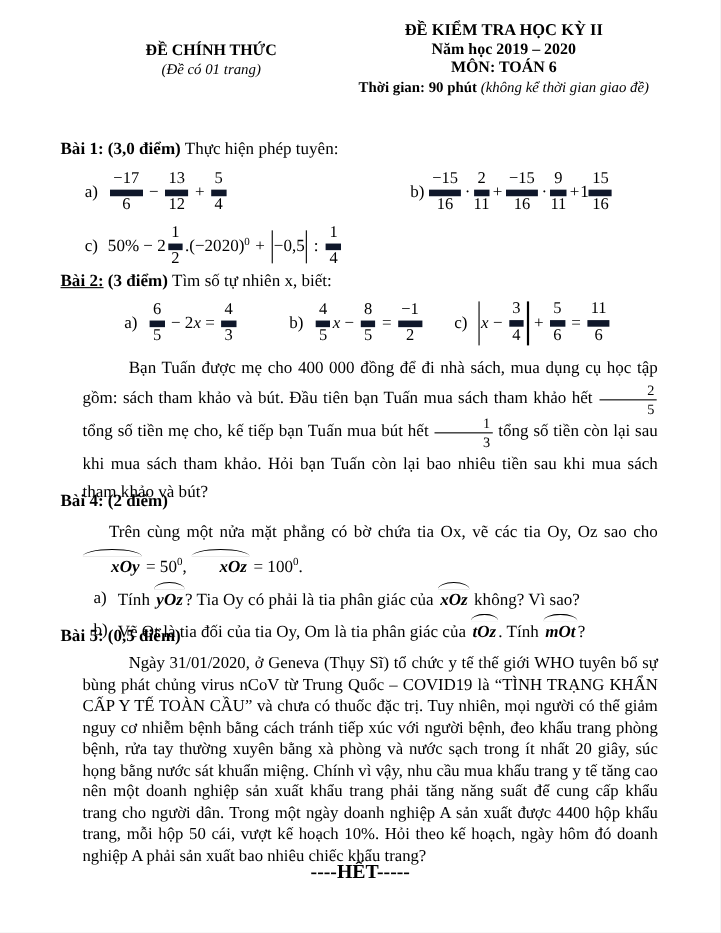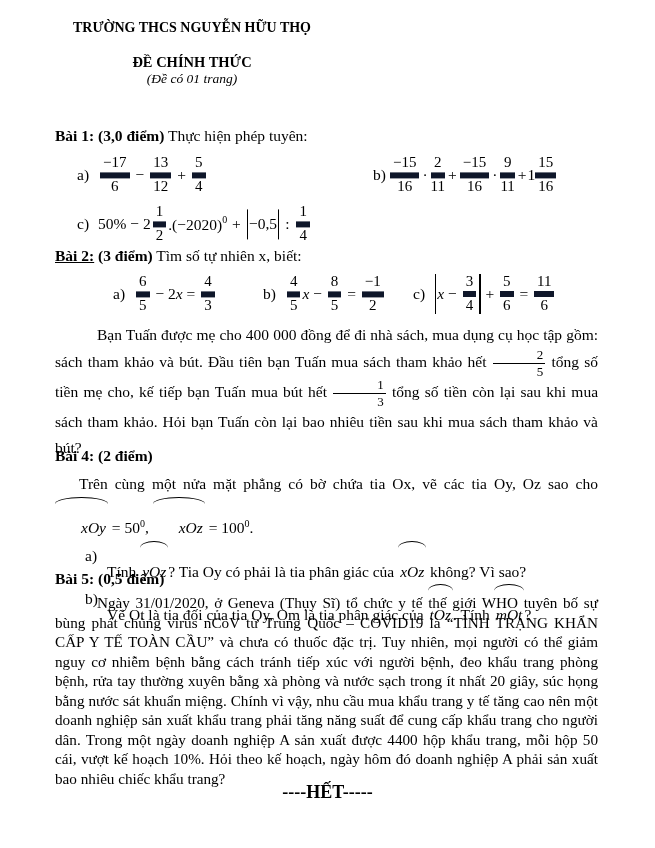--- a/index.html
+++ b/index.html
@@ -35,45 +35,50 @@
   .mtxt0{padding:0 1px;white-space:pre;}
   .grp{white-space:pre;}
   .bar{display:inline-block;width:1.3px;background:#000;margin:0 1px;}
   .h30{height:30px;}
   .h40{height:40px;}
   sup.sup{font-size:10px;}
   .row{position:relative;}
   .pos{position:absolute;top:50%;transform:translateY(-50%);}
 
   
-  .ang{font-style:italic;position:relative;display:inline-block;padding:16px 2px 0;}
+  .ang{font-style:italic;position:relative;display:inline-block;padding:2px 2px 0;font-weight:bold;}
   .ang::before{content:"";position:absolute;left:0;right:0;top:-1px;height:6px;
                border-top:1.4px solid #000;border-radius:50% 50% 0 0 / 100% 100% 0 0;}
 
   
-  .para{text-align:justify;}
+  .para{text-align:justify;margin-left:20px;}
   .p3{line-height:26px;text-indent:42px;margin-top:3px;}
   .p4{line-height:28px;text-indent:24px;margin-top:4px;}
   .p5{line-height:19.5px;text-indent:42px;margin-top:4px;font-size:15.2px;}
   .ifrac{display:inline-block;text-align:center;line-height:1.05;font-size:13px;vertical-align:middle;padding:0 1px;}
   .ifrac .fn{display:block;border-bottom:1px solid #000;padding:0 2px 1px;}
   .ifrac .fd{display:block;padding-top:1px;}
   .li{display:flex;margin-left:30px;line-height:27px;}
   .li .ltag{width:22px;flex:none;}
   .footer{position:absolute;left:0;top:782px;width:100%;text-align:center;font-weight:bold;font-size:18px;}
 </style>
 </head>
 <body>
 
 <div class="page">
 
   <div class="hdr-left">
-    <div class="h-org2">TRƯỜNG THCS NGUYỄN HỮU THỌ</div>
     <div class="h-exam">ĐỀ CHÍNH THỨC</div>
     <div class="h-note">(Đề có 01 trang)</div>
+  </div>
+  <div class="hdr-right">
+    <div class="h-t1">ĐỀ KIỂM TRA HỌC KỲ II</div>
+    <div class="h-t2">Năm học 2019 – 2020</div>
+    <div class="h-t3">MÔN: TOÁN 6</div>
+    <div class="h-time"><span class="b">Thời gian: 90 phút </span><span class="i">(không kể thời gian giao đề)</span></div>
   </div>
 
   <div class="sec" style="top:126px;">
     <div class="sec-head"><span class="b">Bài 1: (3,0 điểm)</span><span> Thực hiện phép tuyên:</span></div>
 
     <div class="row" style="height:50px;margin-top:4px;">
       <span class="eq pos" style="left:22px;">
         <span class="tag">a)</span>
         <span class="frac">
             <span class="fn">−17</span>

